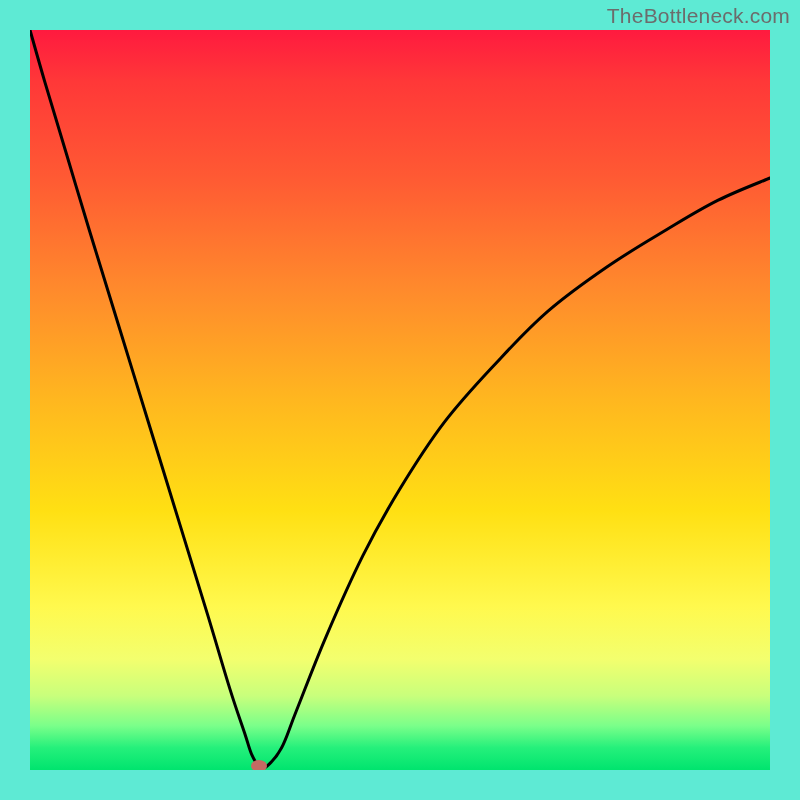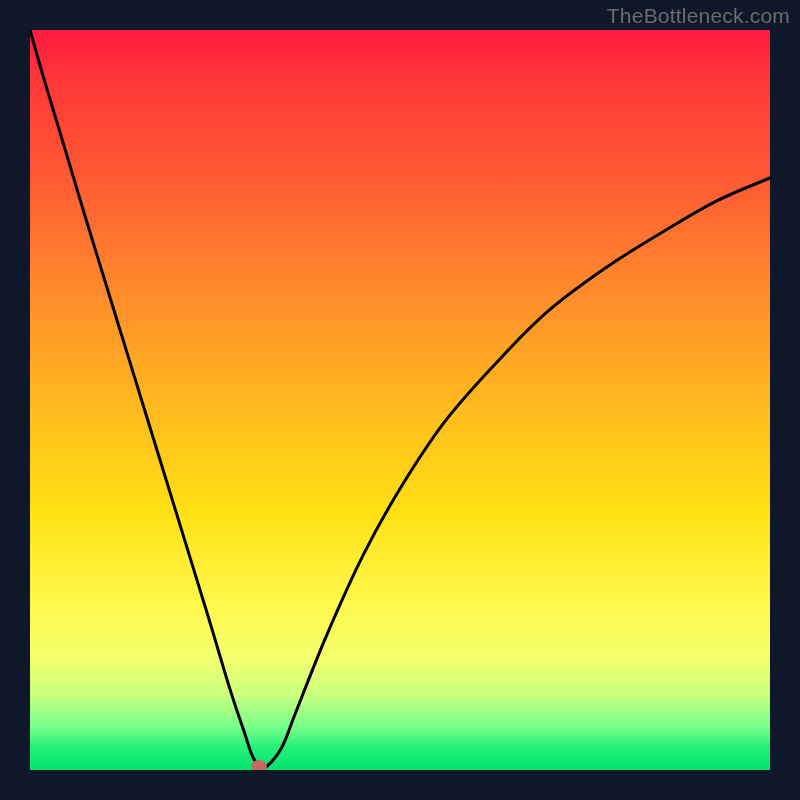--- a/index.html
+++ b/index.html
@@ -8,21 +8,21 @@
     width: 800px;
     height: 800px;
     background: #000;
     overflow: hidden;
     font-family: Arial, Helvetica, sans-serif;
   }
   .frame {
     position: relative;
     width: 800px;
     height: 800px;
-    background: #0f172a;
+    background: #5eead4;
   }
   .watermark {
     position: absolute;
     top: 4px;
     right: 10px;
     color: #6c6c6c;
     font-size: 21px;
     font-weight: 400;
     letter-spacing: 0.2px;
     z-index: 10;

